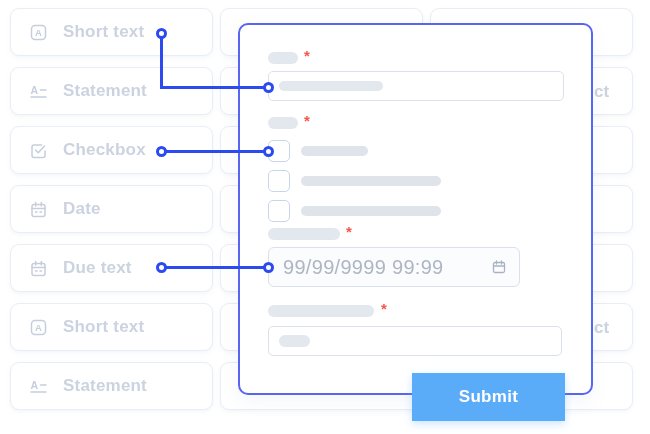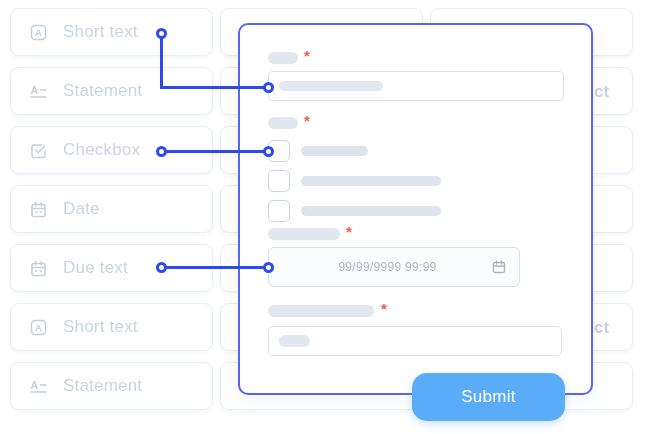--- a/index.html
+++ b/index.html
@@ -6,53 +6,53 @@
   body{width:650px;height:434px;background:#ffffff;overflow:hidden;
        font-family:"Liberation Sans",sans-serif;}
   .stage{position:relative;width:650px;height:434px;background:#fff;overflow:hidden;}
 
   
   .card{position:absolute;width:203px;height:48px;background:#fff;
         border:1.5px solid #e9edf5;border-radius:9px;box-sizing:border-box;
         box-shadow:0 2px 4px rgba(150,165,200,0.10);
         display:flex;align-items:center;}
   .card .icon{margin-left:19px;width:17px;height:17px;flex:0 0 auto;}
-  .card .lbl{margin-left:16px;font-size:17px;font-weight:400;color:#ccd3e0;
+  .card .lbl{margin-left:16px;font-size:17px;font-weight:700;color:#ccd3e0;
              letter-spacing:.2px;white-space:nowrap;}
   .frag{position:absolute;left:163px;top:14px;font-size:17px;font-weight:700;
         color:#ccd3e0;}
 
   
   .modal{position:absolute;left:238px;top:23px;width:355px;height:372px;
          background:#fff;border:2px solid #5765f2;border-radius:10px;
          box-sizing:border-box;z-index:20;
          box-shadow:0 6px 18px rgba(120,140,190,0.08);}
   .pill{position:absolute;background:#e3e7ee;border-radius:6px;}
   .ast{position:absolute;color:#f5554a;font-size:15px;font-weight:700;}
   .inputbox{position:absolute;background:#fff;border:1.5px solid #dbe1ea;
             border-radius:5px;box-sizing:border-box;}
   .cbox{position:absolute;width:22px;height:22px;background:#fff;
         border:1.5px solid #c9d5ec;border-radius:5px;box-sizing:border-box;}
   .bar{position:absolute;height:10px;background:#dfe3ea;border-radius:5px;}
   .dateinput{position:absolute;background:#fbfcfe;border:1.5px solid #dbe1ea;
              border-radius:6px;box-sizing:border-box;display:flex;
              align-items:center;}
-  .dateinput .ph{margin-left:14px;font-size:12px;color:#aeb6c4;
-                 letter-spacing:.3px;flex:1;text-align:center;}
+  .dateinput .ph{margin-left:14px;font-size:20px;color:#aeb6c4;
+                 letter-spacing:.3px;flex:1;}
   .dateinput .cal{margin-right:13px;width:14px;height:14px;}
 
   
   .cv{position:absolute;width:3px;background:#2b4af0;z-index:30;}
   .ch{position:absolute;height:3px;background:#2b4af0;z-index:30;}
   .node{position:absolute;width:11px;height:11px;border-radius:50%;
         border:3px solid #2b4af0;background:#fff;box-sizing:border-box;z-index:31;}
 
   .submit{position:absolute;left:412px;top:373px;width:153px;height:48px;
-          background:#5aabf8;border:none;border-radius:15px;z-index:40;
-          color:#fff;font-size:17px;font-weight:400;
+          background:#5aabf8;border:none;border-radius:0;z-index:40;
+          color:#fff;font-size:17px;font-weight:700;
           font-family:"Liberation Sans",sans-serif;letter-spacing:.3px;
           box-shadow:0 3px 8px rgba(90,171,248,0.30);cursor:pointer;}
 
   svg.ic{display:block;}
   svg.ic *{stroke:#c5cedd;stroke-width:1.5;fill:none;stroke-linecap:round;stroke-linejoin:round;}
   svg.ic text{fill:#c5cedd;stroke:none;font-family:"Liberation Sans",sans-serif;font-weight:700;}
   svg.cal *{stroke:#a9b2c2;stroke-width:1.3;fill:none;stroke-linecap:round;}
 </style>
 </head>
 <body>

